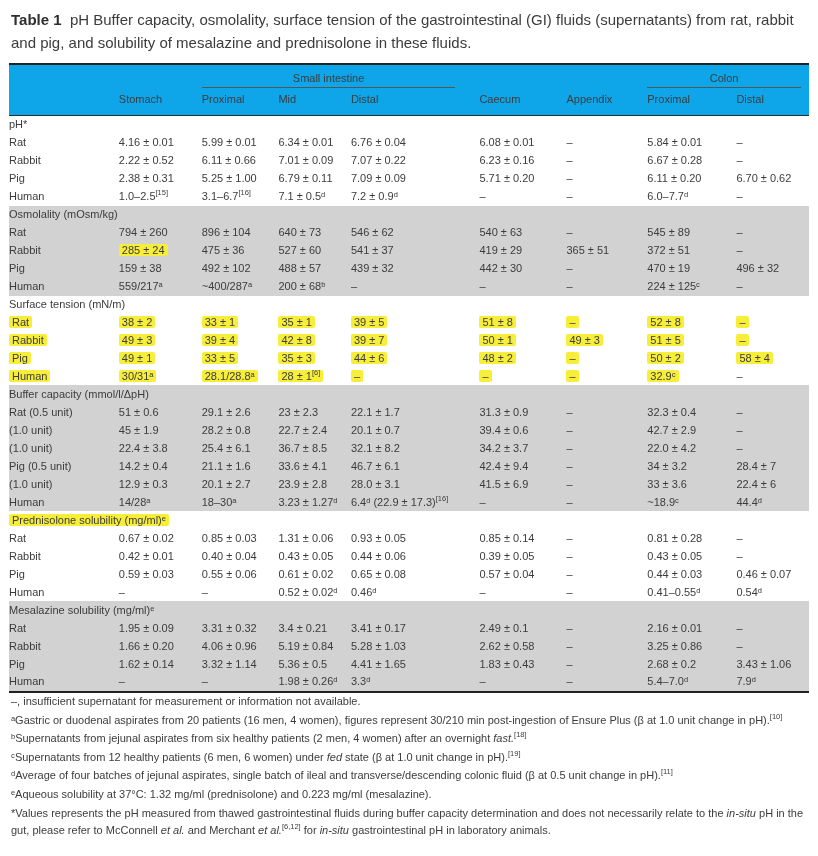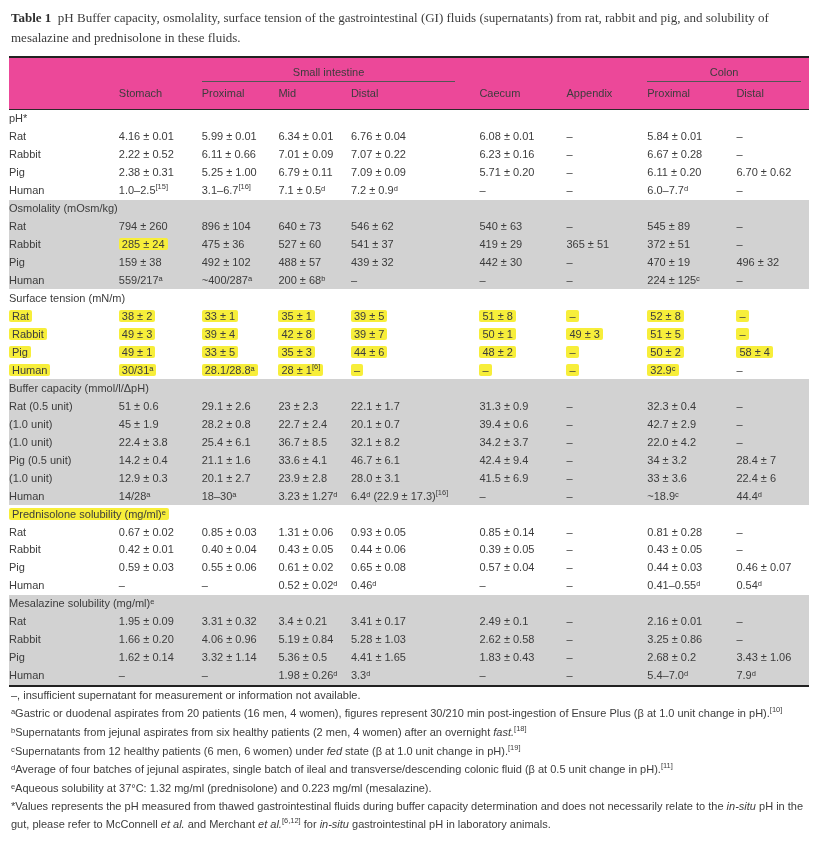--- a/index.html
+++ b/index.html
@@ -5,42 +5,42 @@
   html,body{margin:0;padding:0;background:#ffffff;}
   body{
     width:818px;
     font-family:"Liberation Sans","DejaVu Sans",sans-serif;
     color:#3c3c3c;
     -webkit-font-smoothing:antialiased;
   }
   .page{padding:6px 9px 10px 9px;}
 
   
-  .caption{font-size:13px;line-height:1.55;color:#3c3c3c;margin:2px 2px 8px 2px;font-family:Liberation Serif, serif;}
+  .caption{font-size:15px;line-height:1.55;color:#3c3c3c;margin:2px 2px 8px 2px;}
   .caption b{font-weight:bold;color:#2e2e2e;}
 
   
   table.gi{
     border-collapse:collapse;
     width:800px;
     table-layout:fixed;
     font-size:11px;
     line-height:1.18;
     border-top:2.5px solid #222;
     border-bottom:2.5px solid #222;
   }
   table.gi th,table.gi td{
     padding:2.5px 2px 2.5px 0;
     text-align:left;
     font-weight:normal;
     vertical-align:bottom;
     white-space:nowrap;
     overflow:visible;
   }
-  thead th{background:#ec4899;}
+  thead th{background:#0ea5e9;}
   thead tr.subhead th{border-bottom:1.2px solid #2a2a2a;padding-bottom:9px;}
   .group-label{
     text-align:center;
     padding:5px 0 2px 0;
     border-bottom:1.4px solid #555;
     margin:0 22px 0 0;
   }
   .group-label.colon{margin-right:6px;}
   tr.shaded td{background:#d2d2d2;}
   td.sect{padding-top:3px;padding-bottom:2px;}

